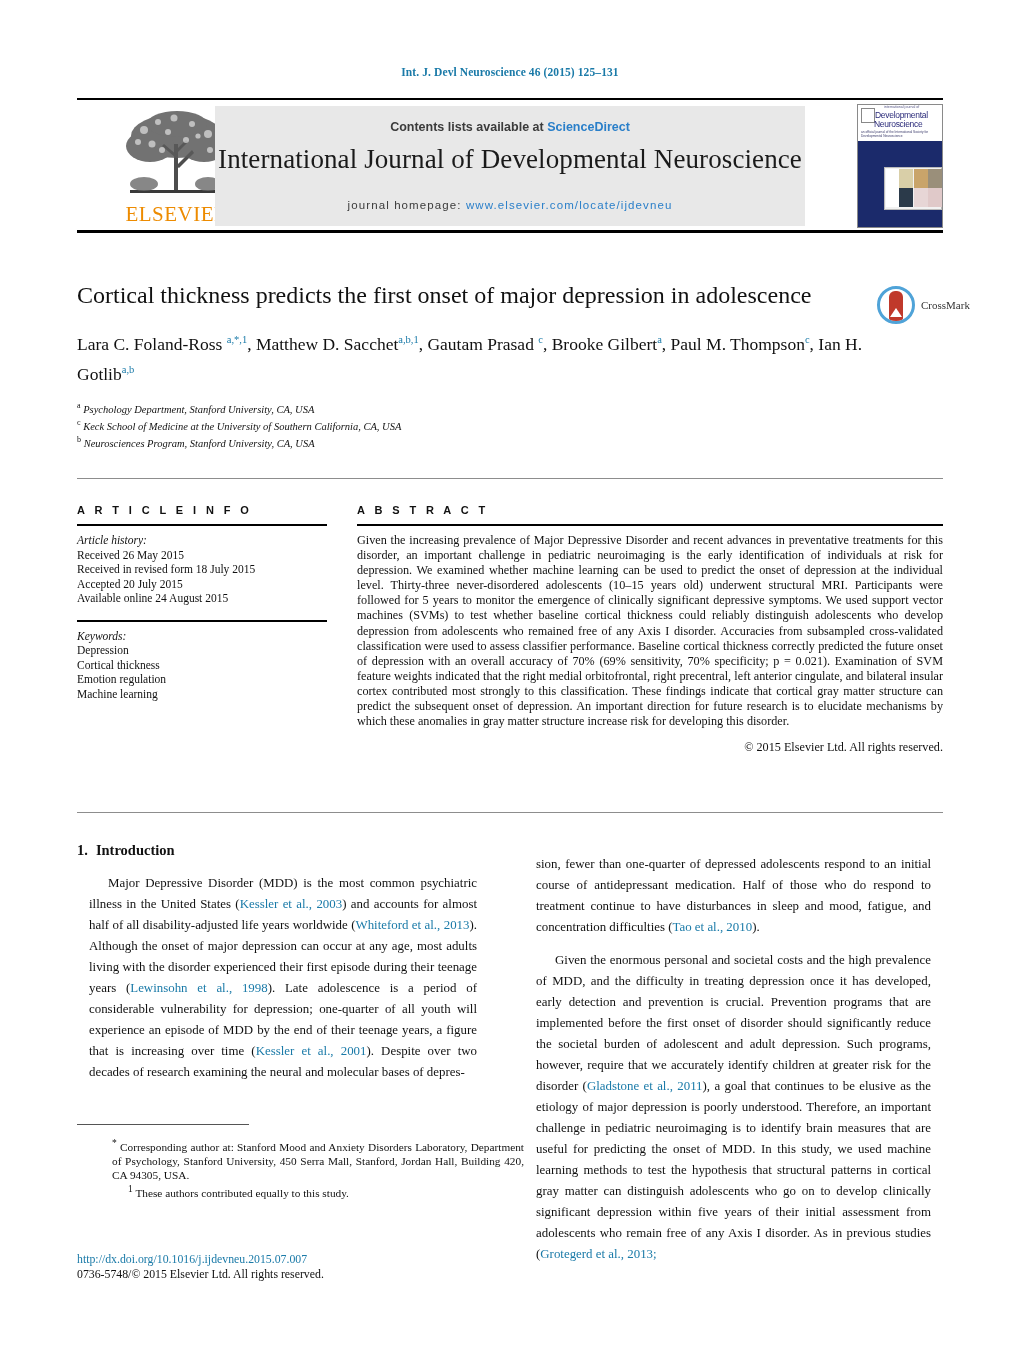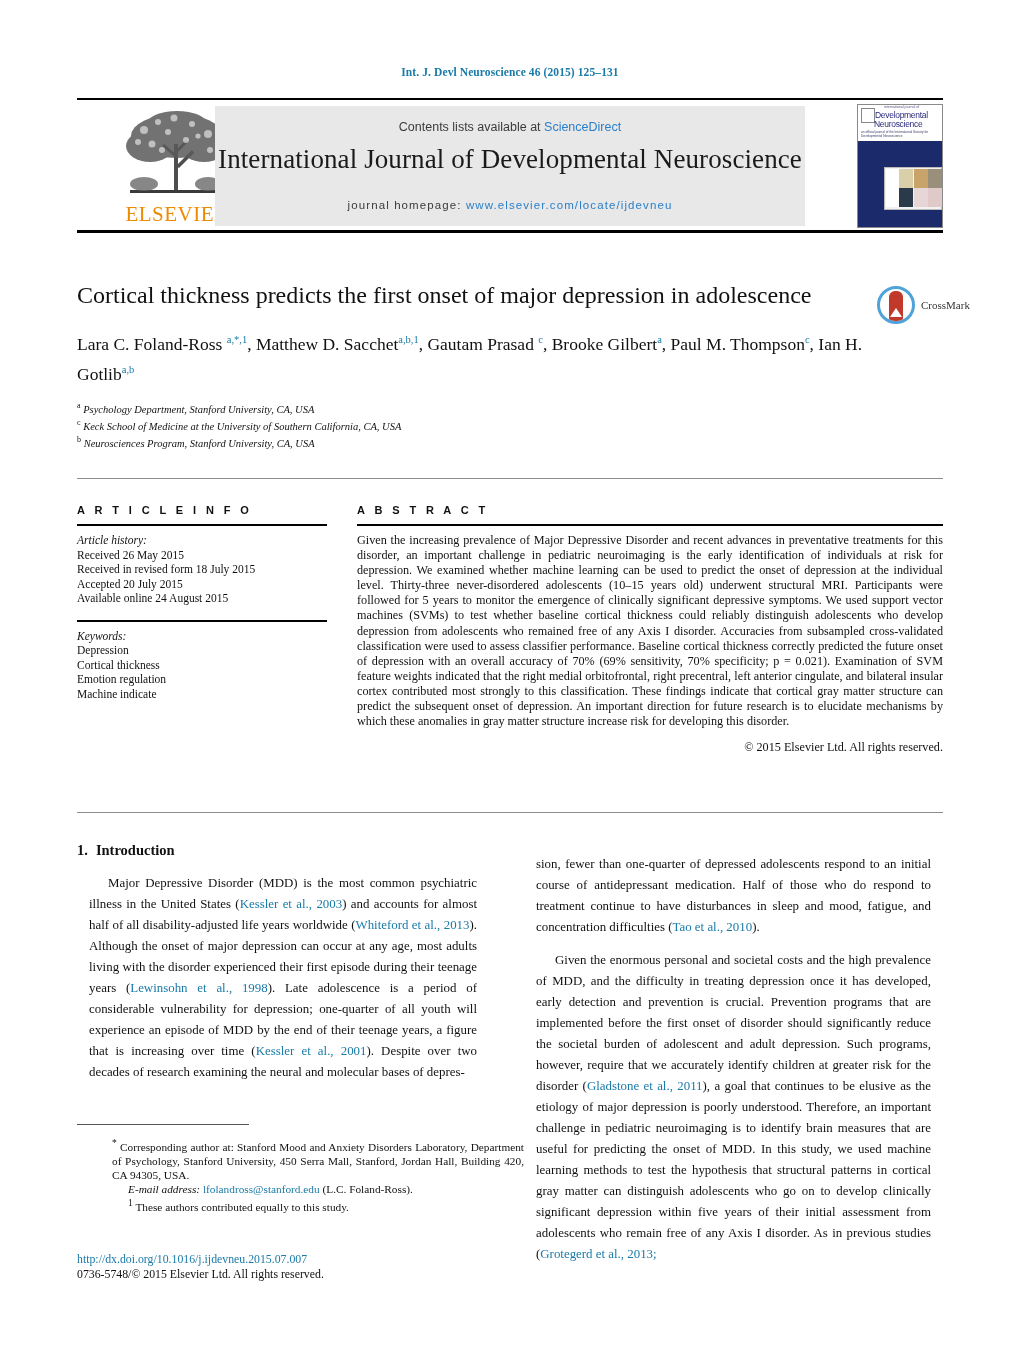--- a/index.html
+++ b/index.html
@@ -82,20 +82,21 @@
     background: #e8e8e8;
   }
   .contents-line {
     position: absolute;
     left: 0; top: 14px;
     width: 590px;
     text-align: center;
     font-family: "Liberation Sans", sans-serif;
     font-size: 12.5px;
     color: #3b3b3b;
+    font-weight: bold;
   }
   .contents-line .sd {
     color: #2a7fc9;
   }
   .journal-title {
     position: absolute;
     left: 0; top: 38px;
     width: 590px;
     text-align: center;
     font-family: "Liberation Serif", serif;
@@ -512,21 +513,21 @@
         <div class="info-line">Accepted 20 July 2015</div>
         <div class="info-line">Available online 24 August 2015</div>
       </div>
     <div class="kw-block">
       <div class="thin-rule"></div>
       <div class="info-sub">Keywords:</div>
       <div>
           <div class="info-line">Depression</div>
           <div class="info-line">Cortical thickness</div>
           <div class="info-line">Emotion regulation</div>
-          <div class="info-line">Machine indicate</div>
+          <div class="info-line">Machine learning</div>
         </div>
     </div>
   </div>
 
   <div class="abs-col">
     <div class="sec-head">A B S T R A C T</div>
     <div class="thin-rule"></div>
     <div class="abs-text">Given the increasing prevalence of Major Depressive Disorder and recent advances in preventative treatments for this disorder, an important challenge in pediatric neuroimaging is the early identification of individuals at risk for depression. We examined whether machine learning can be used to predict the onset of depression at the individual level. Thirty-three never-disordered adolescents (10–15 years old) underwent structural MRI. Participants were followed for 5 years to monitor the emergence of clinically significant depressive symptoms. We used support vector machines (SVMs) to test whether baseline cortical thickness could reliably distinguish adolescents who develop depression from adolescents who remained free of any Axis I disorder. Accuracies from subsampled cross-validated classification were used to assess classifier performance. Baseline cortical thickness correctly predicted the future onset of depression with an overall accuracy of 70% (69% sensitivity, 70% specificity; p = 0.021). Examination of SVM feature weights indicated that the right medial orbitofrontal, right precentral, left anterior cingulate, and bilateral insular cortex contributed most strongly to this classification. These findings indicate that cortical gray matter structure can predict the subsequent onset of depression. An important direction for future research is to elucidate mechanisms by which these anomalies in gray matter structure increase risk for developing this disorder.</div>
     <div class="abs-copy">© 2015 Elsevier Ltd. All rights reserved.</div>
   </div>
@@ -545,25 +546,20 @@
     <p class="para">Given the enormous personal and societal costs and the high prevalence of MDD, and the difficulty in treating depression once it has developed, early detection and prevention is crucial. Prevention programs that are implemented before the first onset of disorder should significantly reduce the societal burden of adolescent and adult depression. Such programs, however, require that we accurately identify children at greater risk for the disorder (<span class="ref">Gladstone et al., 2011</span>), a goal that continues to be elusive as the etiology of major depression is poorly understood. Therefore, an important challenge in pediatric neuroimaging is to identify brain measures that are useful for predicting the onset of MDD. In this study, we used machine learning methods to test the hypothesis that structural patterns in cortical gray matter can distinguish adolescents who go on to develop clinically significant depression within five years of their initial assessment from adolescents who remain free of any Axis I disorder. As in previous studies (<span class="ref">Grotegerd et al., 2013;</span></p>
   </div>
 
   <div class="foot-rule"></div>
   <div class="footnotes">
     <p class="fn">
       <span class="star">*</span>
       <span>Corresponding author at: Stanford Mood and Anxiety Disorders Laboratory, Department of Psychology, Stanford University, 450 Serra Mall, Stanford, Jordan Hall, Building 420, CA 94305, USA.</span>
     </p>
     <p class="fn fn-indent">
-      <i>E-mail address:</i>
-      <span class="mail">lfolandross@stanford.edu</span>
-      <span>(L.C. Foland-Ross).</span>
-    </p>
-    <p class="fn fn-indent">
       <sup>1</sup>
       <span>These authors contributed equally to this study.</span>
     </p>
   </div>
 
   <div class="doi-block">
     <div class="doi-link">http://dx.doi.org/10.1016/j.ijdevneu.2015.07.007</div>
     <div class="issn-line">0736-5748/© 2015 Elsevier Ltd. All rights reserved.</div>
   </div>
 

